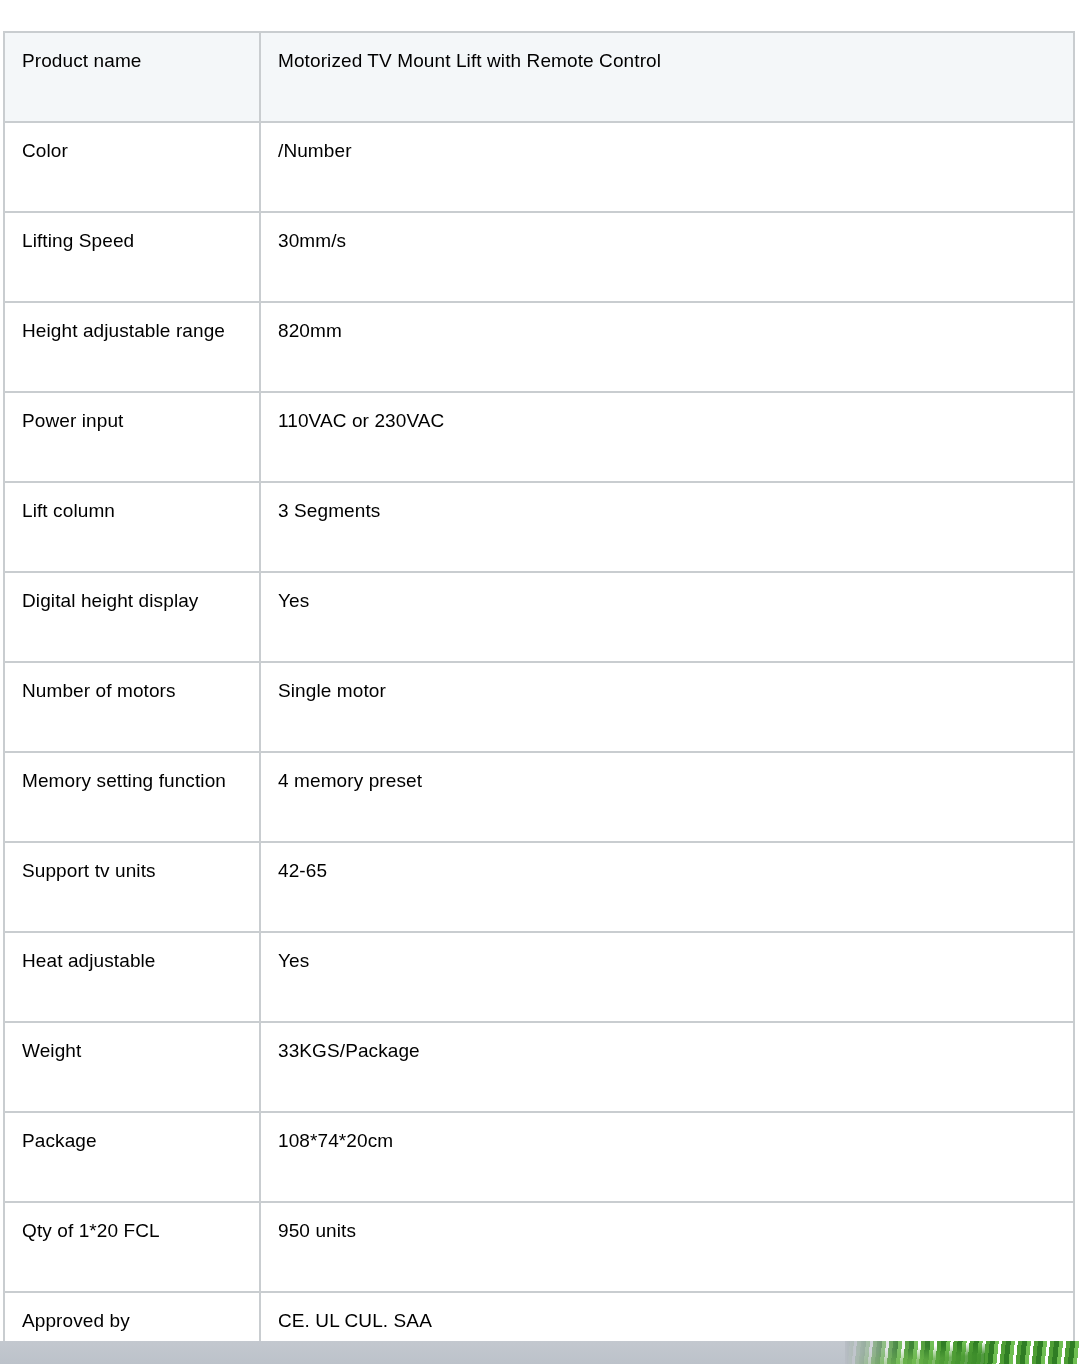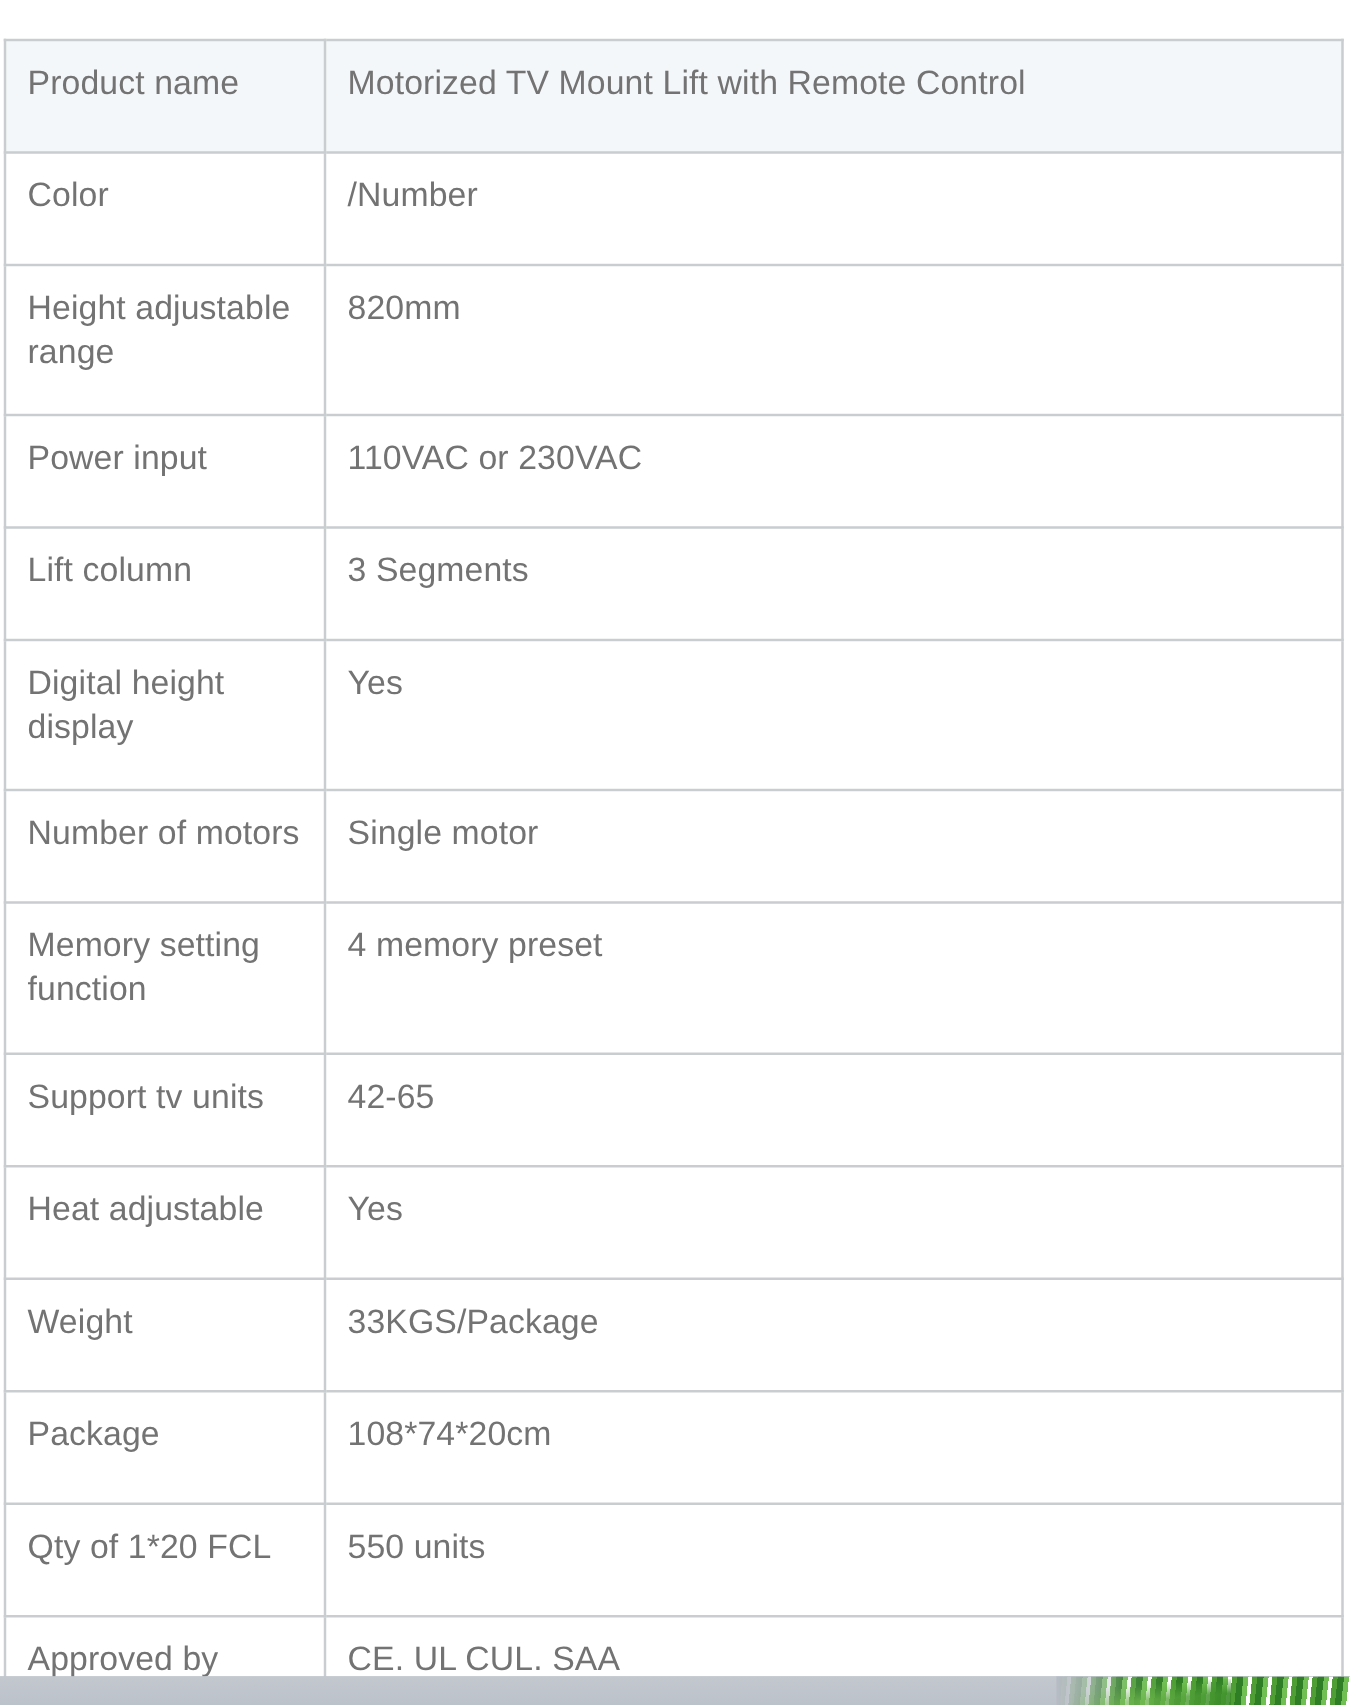--- a/index.html
+++ b/index.html
@@ -37,23 +37,23 @@
     background: #ffffff;
   }
 
   table.spec-table col.c-label { width: 256px; }
   table.spec-table col.c-value { width: 814px; }
 
   table.spec-table td {
     border: 2px solid #c9cdd0;
     padding: 16px 16px 32px 17px;
     vertical-align: top;
-    font-size: 27px;
+    font-size: 19px;
     line-height: 1.30;
-    color: #737373;
+    color: #000000;
     letter-spacing: 0.1px;
     font-weight: 400;
     word-wrap: break-word;
     background: #ffffff;
   }
 
   table.spec-table tr.header-row td {
     background: #f4f7f9;
   }
 
@@ -133,20 +133,24 @@
       <tbody id="spec-body">
           <tr class="header-row">
             <td class="label-cell">Product name</td>
             <td class="value-cell">Motorized TV Mount Lift with Remote Control</td>
           </tr>
           <tr>
             <td class="label-cell">Color</td>
             <td class="value-cell">/Number</td>
           </tr>
           <tr>
+            <td class="label-cell">Lifting Speed</td>
+            <td class="value-cell">30mm/s</td>
+          </tr>
+          <tr>
             <td class="label-cell">Height adjustable range</td>
             <td class="value-cell">820mm</td>
           </tr>
           <tr>
             <td class="label-cell">Power input</td>
             <td class="value-cell">110VAC or 230VAC</td>
           </tr>
           <tr>
             <td class="label-cell">Lift column</td>
             <td class="value-cell">3 Segments</td>
@@ -174,21 +178,21 @@
           <tr>
             <td class="label-cell">Weight</td>
             <td class="value-cell">33KGS/Package</td>
           </tr>
           <tr>
             <td class="label-cell">Package</td>
             <td class="value-cell">108*74*20cm</td>
           </tr>
           <tr>
             <td class="label-cell">Qty of 1*20 FCL</td>
-            <td class="value-cell">550 units</td>
+            <td class="value-cell">950 units</td>
           </tr>
           <tr>
             <td class="label-cell">Approved by</td>
             <td class="value-cell">CE. UL CUL. SAA</td>
           </tr>
           <tr>
             <td class="label-cell">Warranty</td>
             <td class="value-cell">5 years for mechanical parts, 2 years for electric parts</td>
           </tr>
         </tbody>

